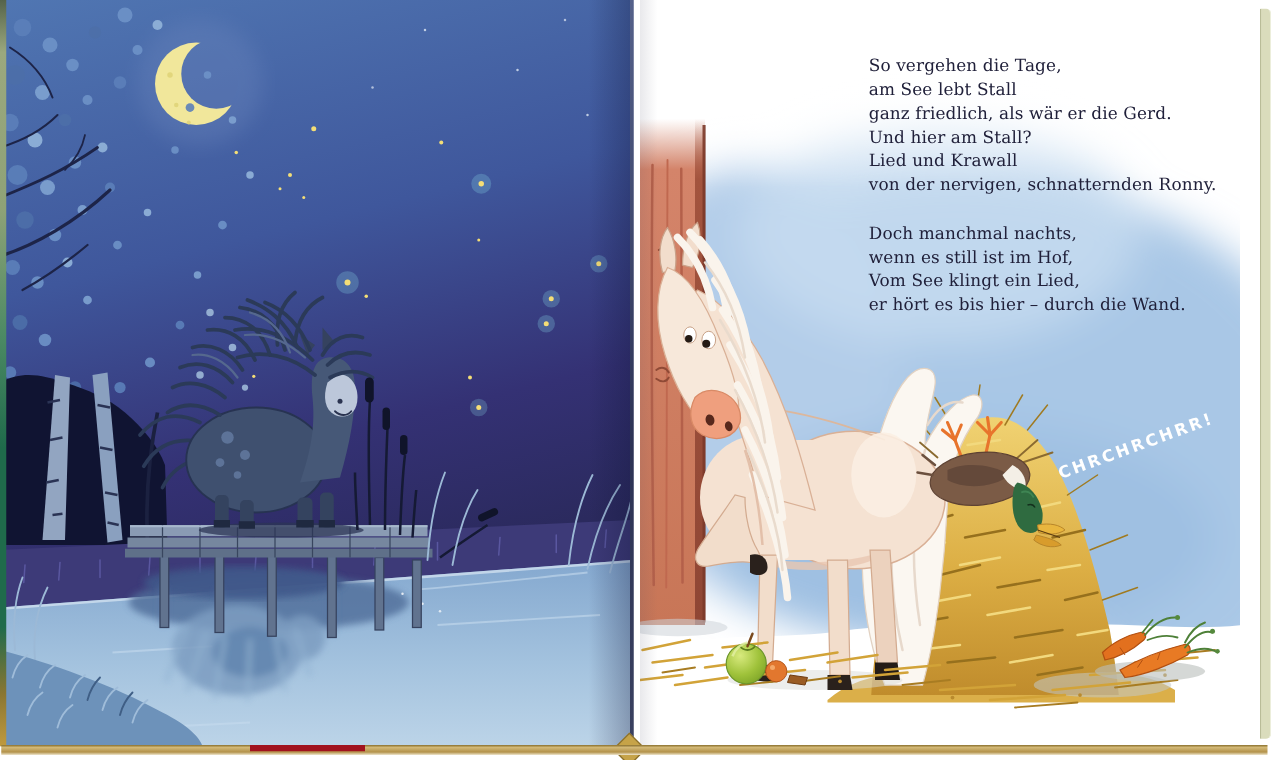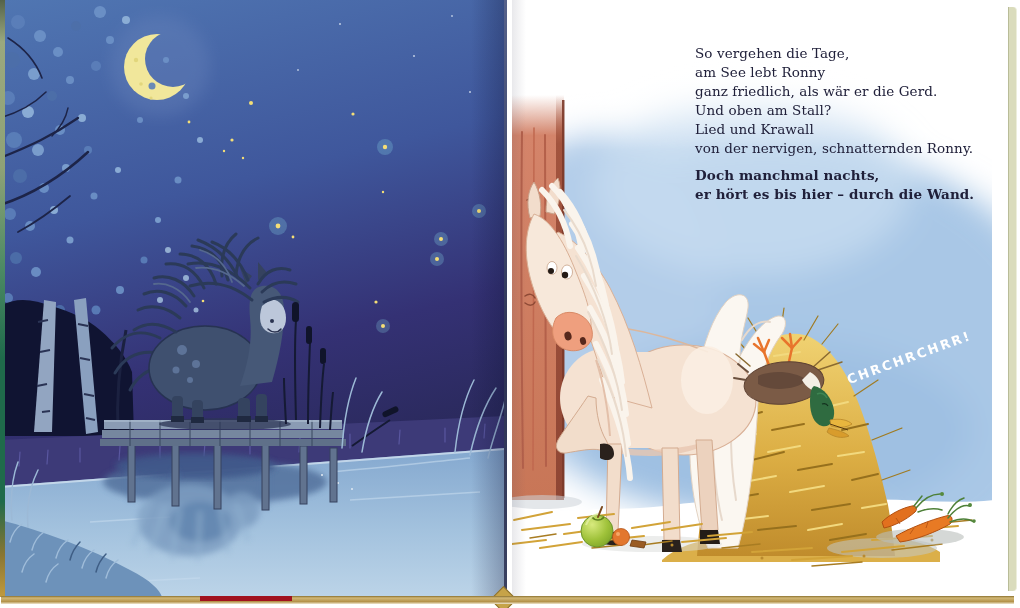--- a/index.html
+++ b/index.html
@@ -12,21 +12,21 @@
   .gutter-shade-right{position:absolute;top:0;left:0;width:14px;height:100%;background:linear-gradient(to right,rgba(70,70,95,.12) 0%,rgba(70,70,95,0) 100%);pointer-events:none;}
   .spine-line{position:absolute;left:504px;top:0;width:3px;height:597px;background:linear-gradient(to bottom,#55618a,#2d3355 60%,#3a4160);}
   .edge-left{position:absolute;left:0;top:0;width:5px;height:597px;
     background:linear-gradient(to bottom,#55634a 0%,#9aa87e 7%,#8ea277 28%,#4c8a64 45%,#1f6b4b 60%,#1f6b4b 84%,#8a7632 93%,#c09a3e 100%);}
   .edge-bottom{position:absolute;left:1px;top:596px;width:1013px;height:8px;
     background:linear-gradient(to bottom,#8a702e 0%,#d2b876 25%,#b3924a 70%,#efe7cf 100%);}
   .edge-red{position:absolute;left:200px;top:596px;width:92px;height:5px;background:#a1121e;}
   .spine-notch{position:absolute;left:494px;top:590px;width:17px;height:17px;background:#c6a348;border:1px solid #8a702e;transform:rotate(45deg);}
   .edge-right{position:absolute;left:1008px;top:7px;width:7px;height:584px;background:#dadcbc;border-left:1px solid #b9bc98;border-right:1px solid #eceedb;border-radius:0 4px 4px 0;}
   .poem{position:absolute;left:183px;top:44px;font:13.5px/19px "DejaVu Serif",serif;color:#20203a;letter-spacing:.1px;white-space:nowrap;}
-  .stanza + .stanza{margin-top:8px;font-weight:bold;}
+  .stanza + .stanza{margin-top:20px;}
   .snore{position:absolute;left:338px;top:372px;transform:rotate(-20deg);transform-origin:left bottom;
     color:#ffffff;font:600 13px "DejaVu Sans",sans-serif;letter-spacing:2.2px;white-space:nowrap;}
 </style>
 </head>
 <body>
 
 <div class="book">
 
   <div class="page page-left">
     <svg width="505" height="597" viewBox="0 0 505 597">
@@ -597,28 +597,30 @@
         </g>
         <circle cx="430" cy="494" r="2" fill="#55893d"></circle>
           <circle cx="458" cy="505" r="2" fill="#55893d"></circle>
           <circle cx="462" cy="521" r="1.8" fill="#55893d"></circle>
       </g>
     </svg>
 
     <div class="poem">
       <div class="stanza">
         <div class="line">So vergehen die Tage,</div>
-        <div class="line">am See lebt Ronny</div>
+        <div class="line">am See lebt Stall</div>
         <div class="line">ganz friedlich, als wär er die Gerd.</div>
-        <div class="line">Und oben am Stall?</div>
+        <div class="line">Und hier am Stall?</div>
         <div class="line">Lied und Krawall</div>
         <div class="line">von der nervigen, schnatternden Ronny.</div>
       </div>
       <div class="stanza">
         <div class="line">Doch manchmal nachts,</div>
+        <div class="line">wenn es still ist im Hof,</div>
+        <div class="line">Vom See klingt ein Lied,</div>
         <div class="line">er hört es bis hier – durch die Wand.</div>
       </div>
     </div>
     <div class="snore">CHRCHRCHRR!</div>
     <div class="gutter-shade-right"></div>
   </div>
 
   <div class="spine-line"></div>
   <div class="edge-left"></div>
   <div class="spine-notch"></div>

